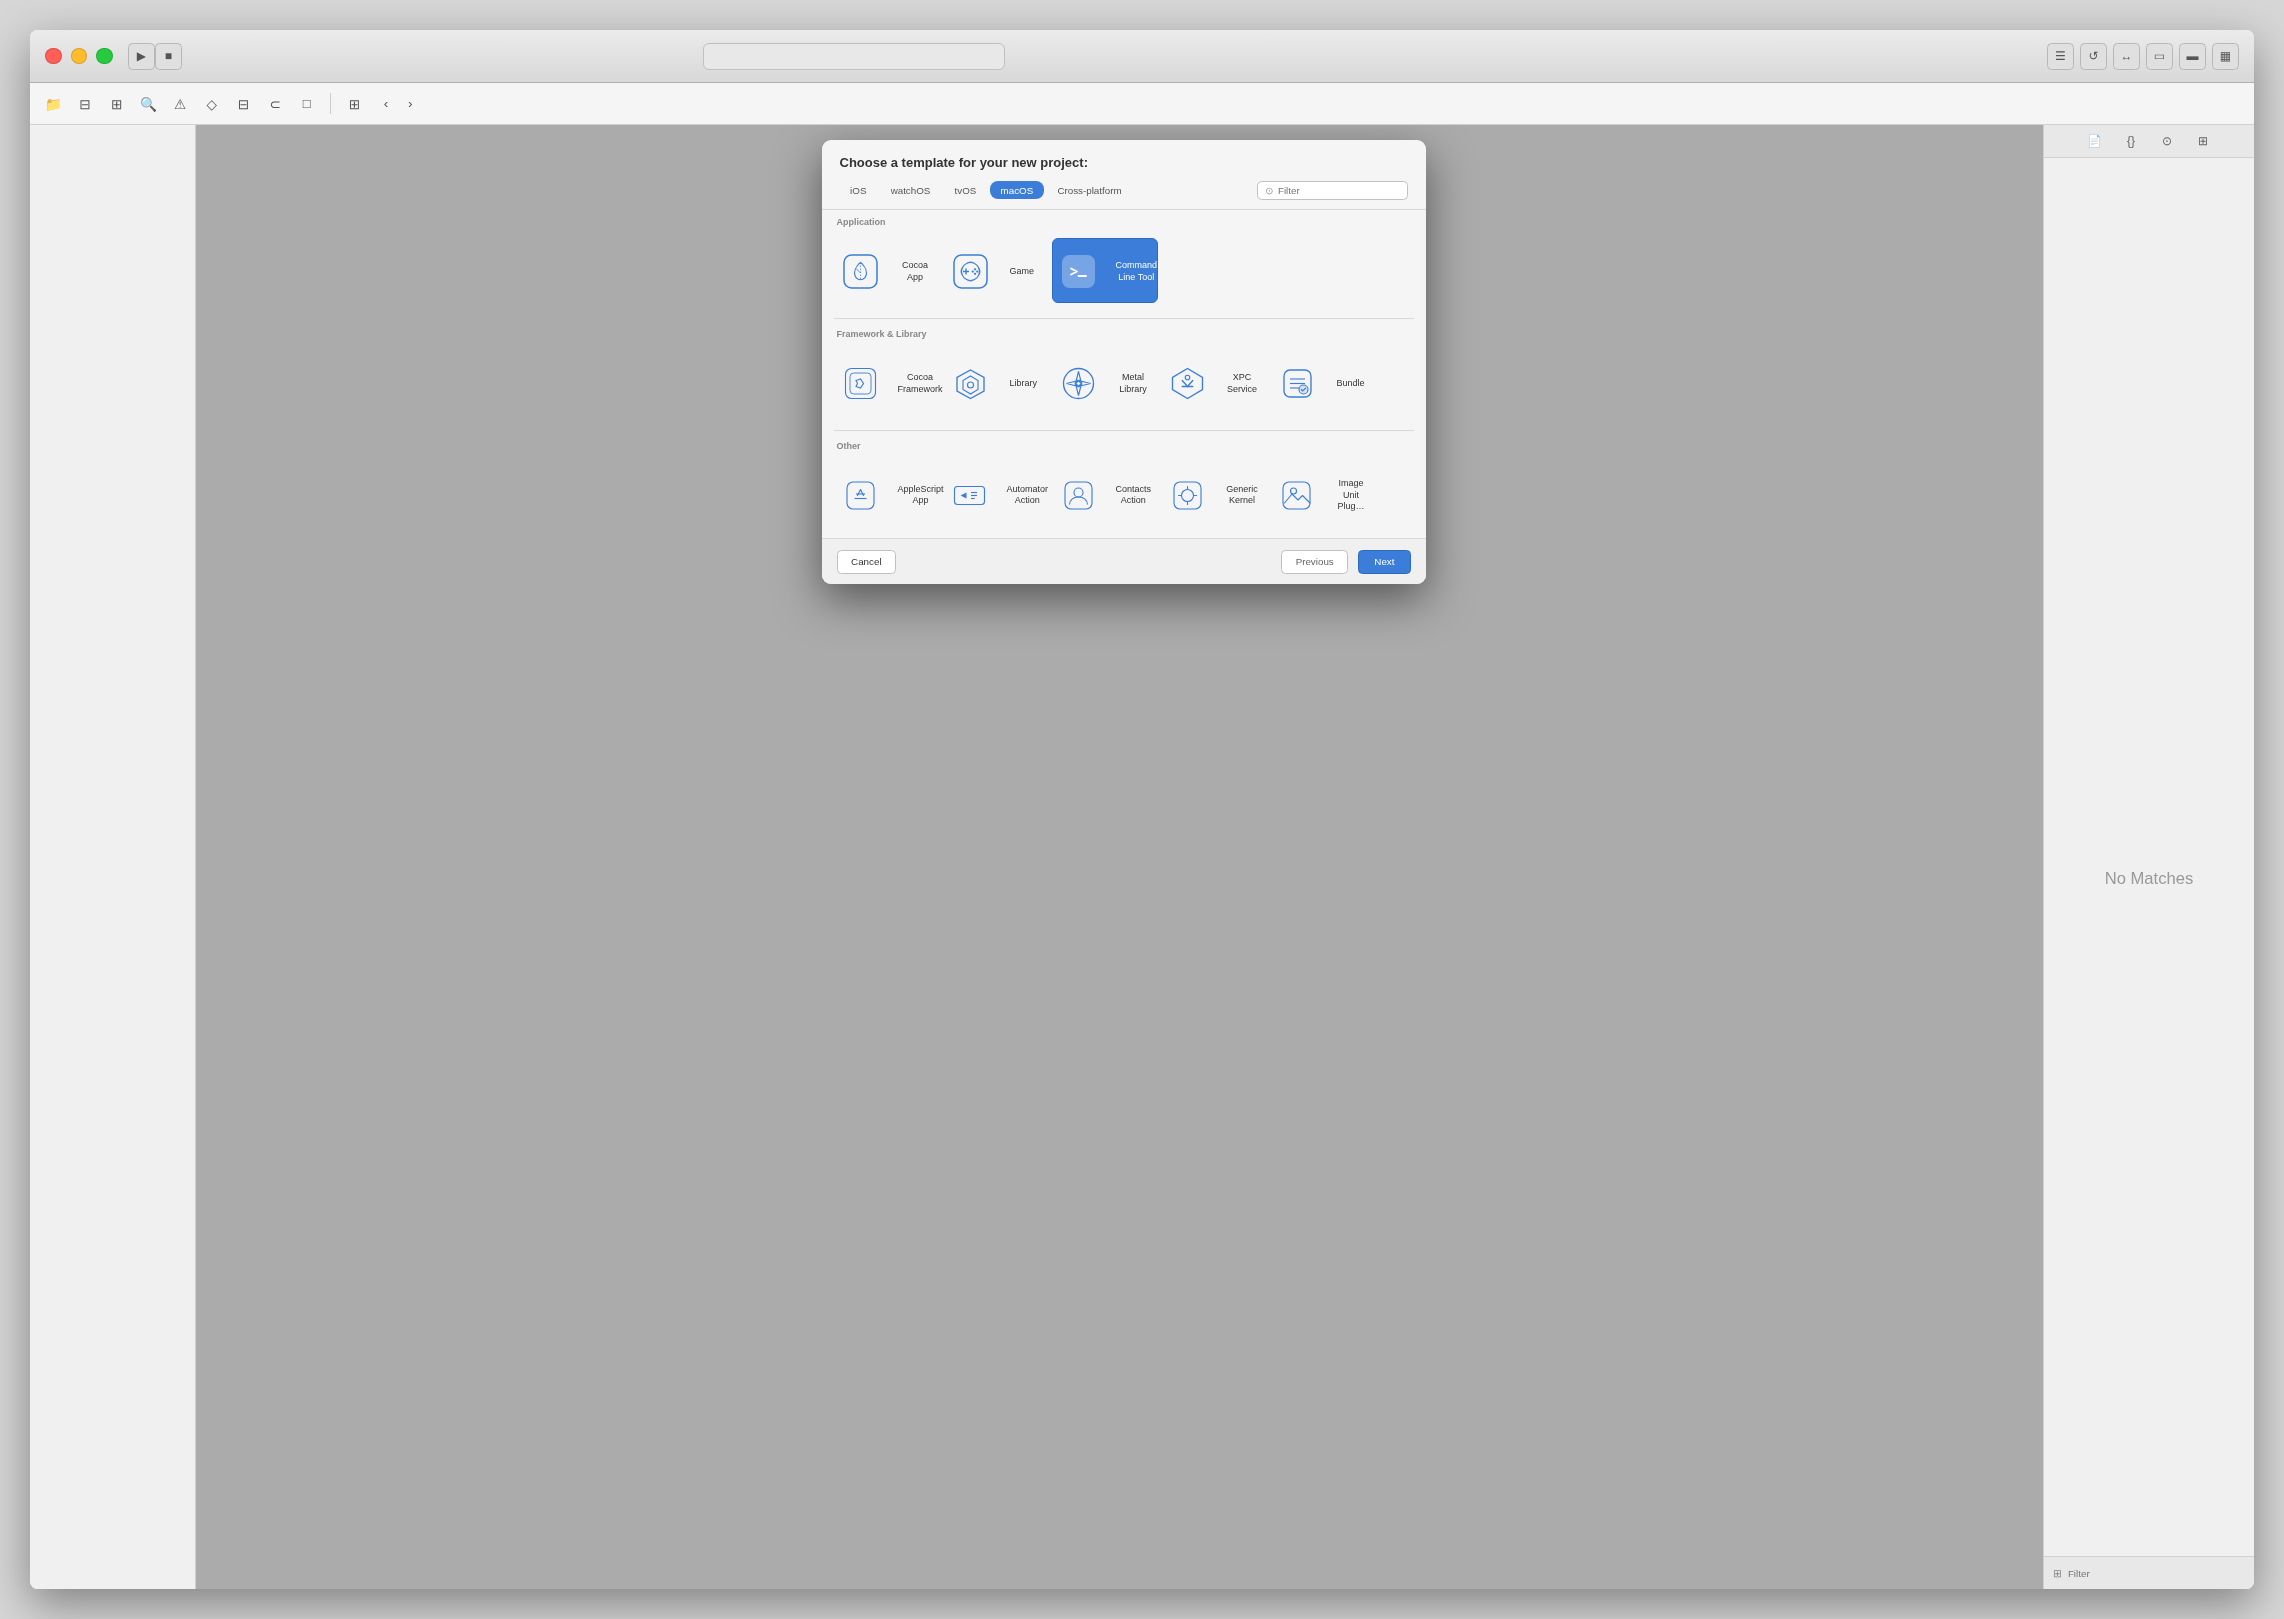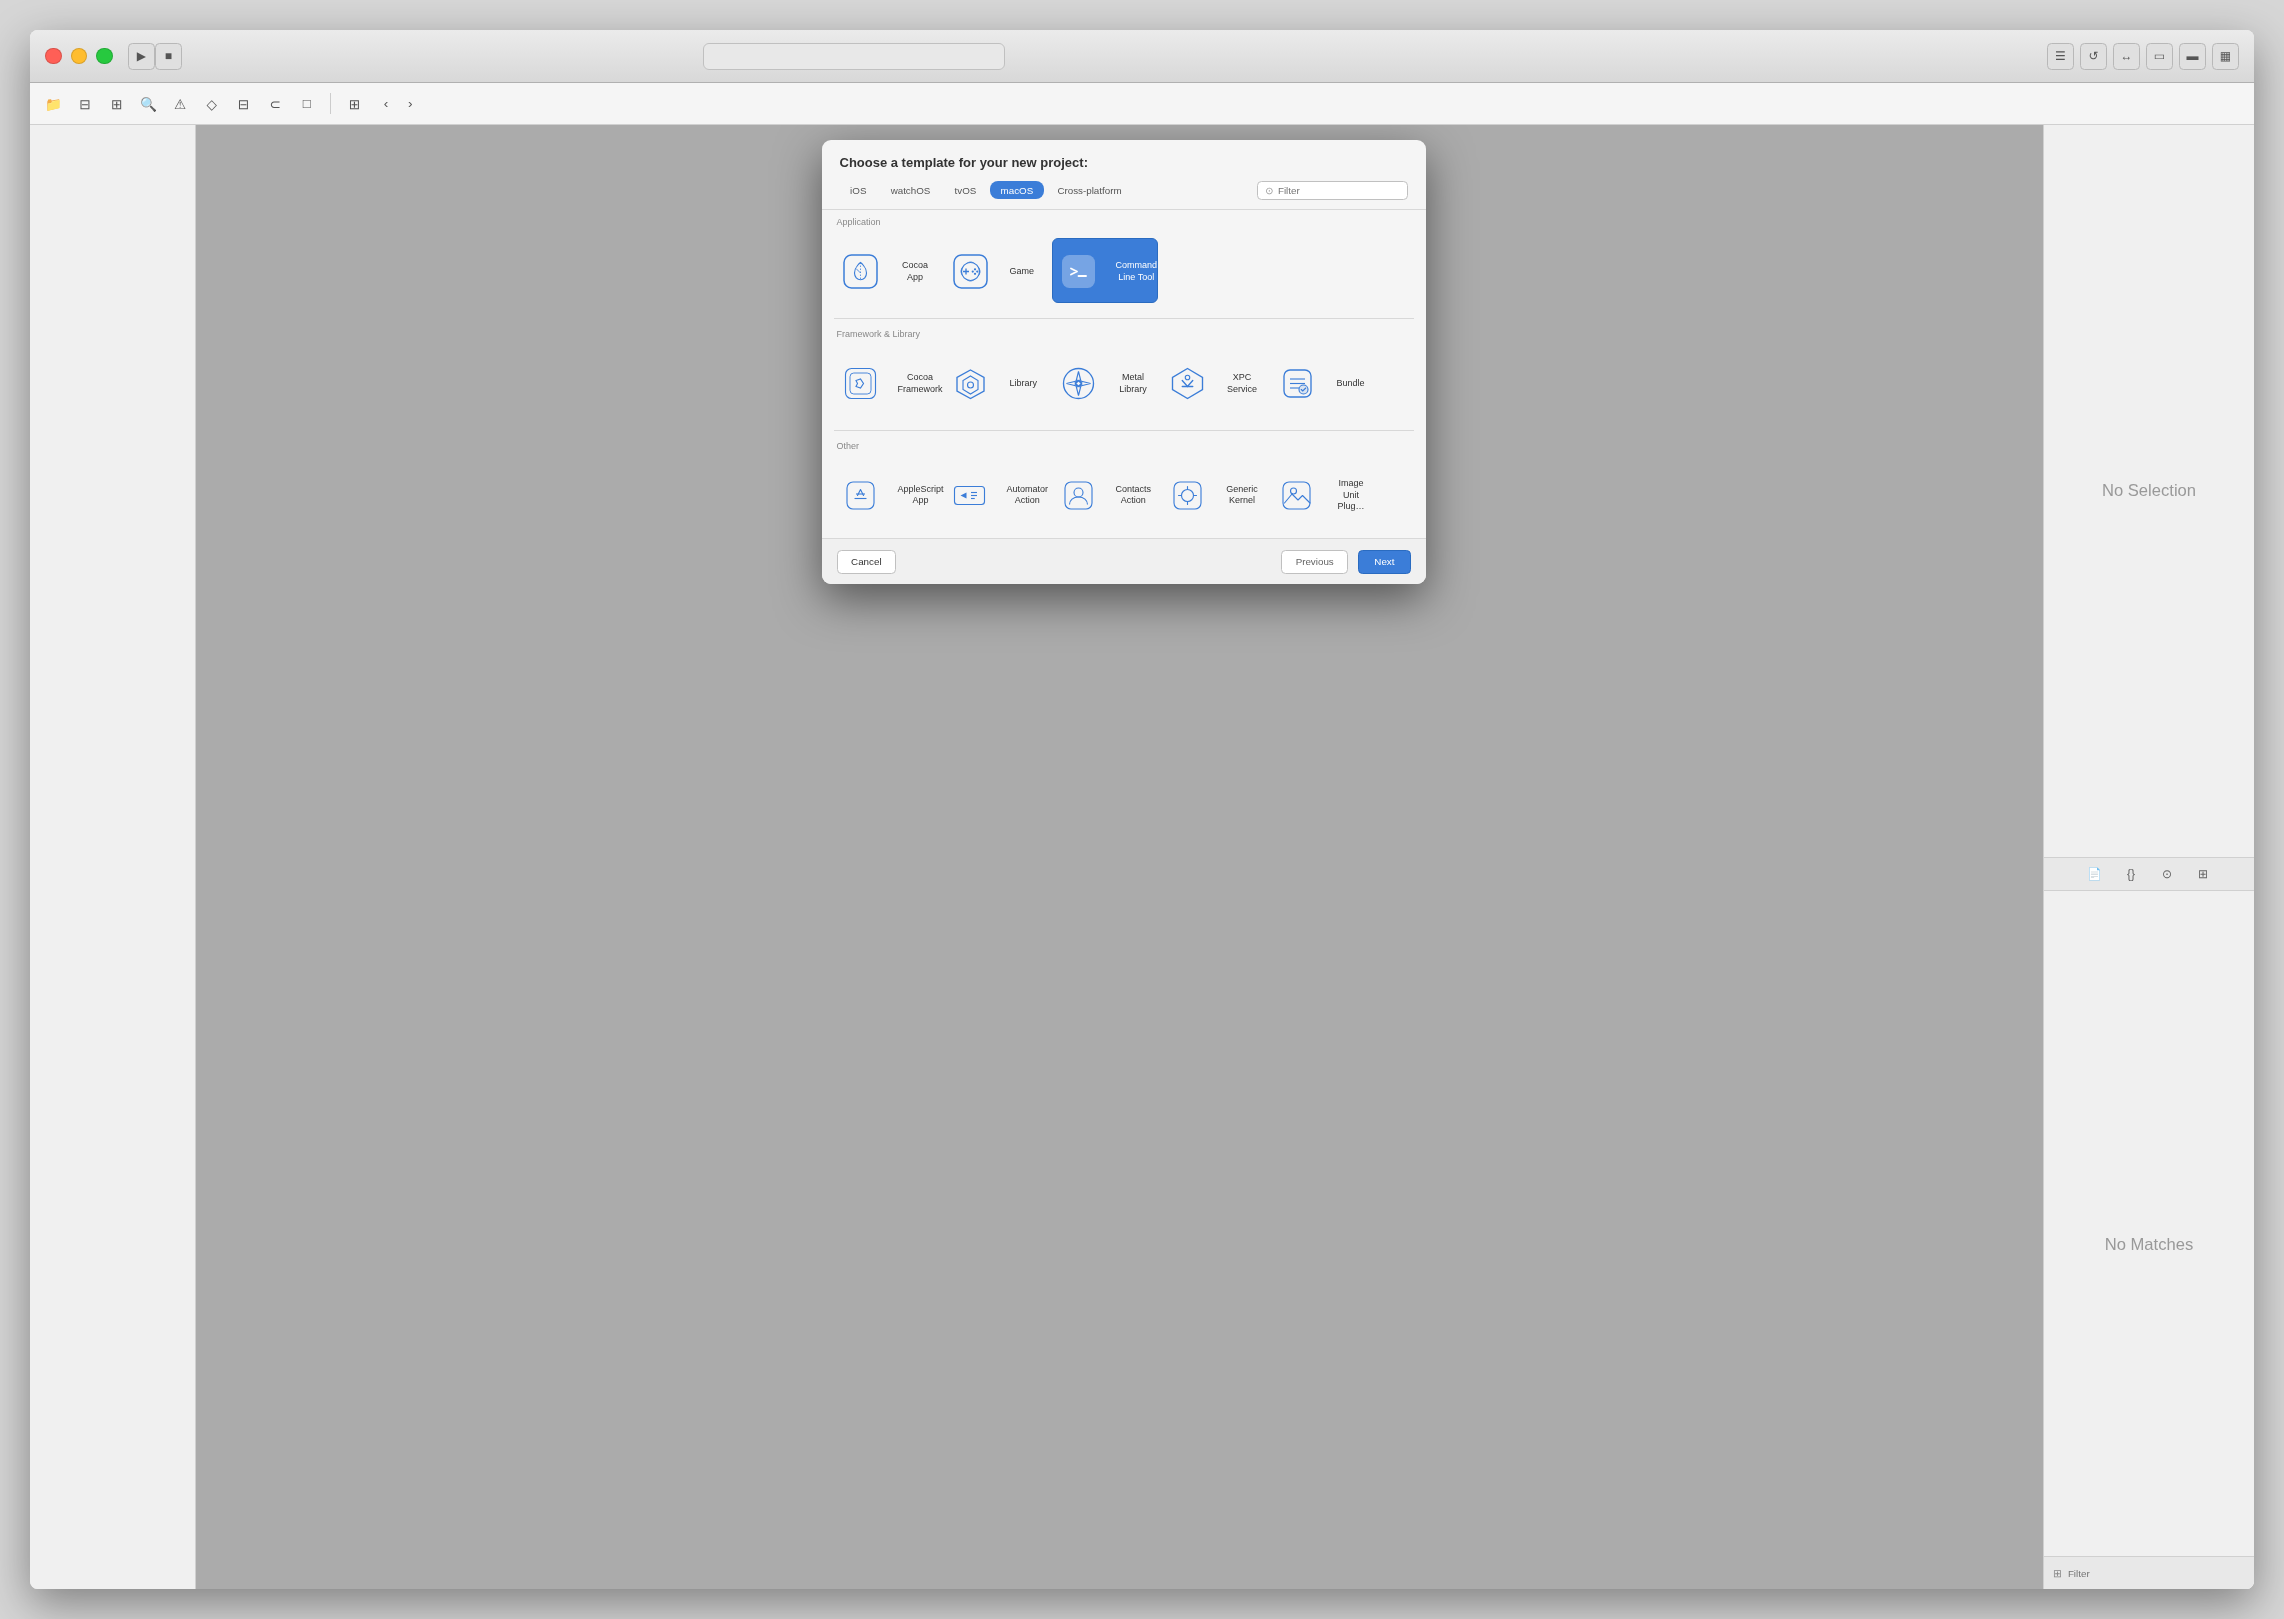--- a/index.html
+++ b/index.html
@@ -300,21 +300,21 @@
 
     .modal-body {
       flex: 1;
       overflow-y: auto;
       padding: 0;
     }
 
     .section-header {
       padding: 7.6px 15px 4.5px;
       font-size: 9px;
-      font-weight: 400;
+      font-weight: 700;
       color: #888;
       text-transform: none;
     }
 
     .template-grid {
       display: flex;
       flex-wrap: wrap;
       padding: 6px 12px 12px;
       gap: 3px;
     }
@@ -662,23 +662,20 @@
               <button class="btn-previous">Previous</button>
               <button class="btn-next">Next</button>
             </div>
           </div>
 
         </div>
       </div>
     </div>
 
     <div class="right-panel">
-      <div class="right-panel-top">
-        <span>No Selection</span>
-      </div>
       <div class="right-panel-bottom">
         <div class="right-panel-tabs">
           <div class="right-panel-tab-icon">📄</div>
           <div class="right-panel-tab-icon">{}</div>
           <div class="right-panel-tab-icon">⊙</div>
           <div class="right-panel-tab-icon">⊞</div>
         </div>
         <div class="right-panel-content">
           <span>No Matches</span>
         </div>

